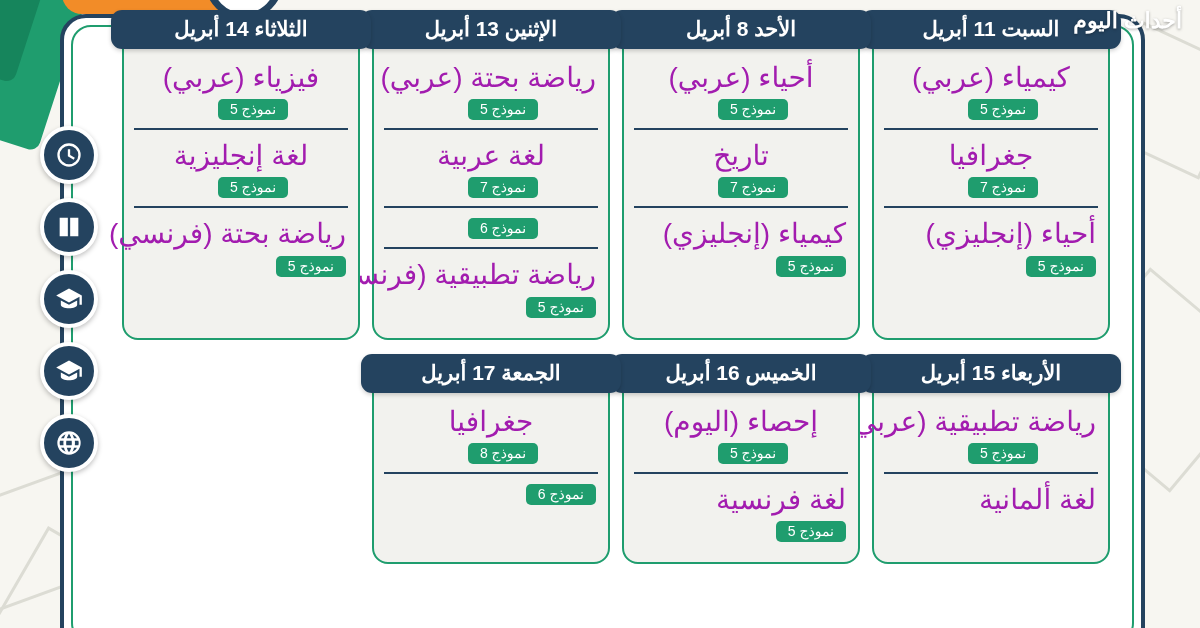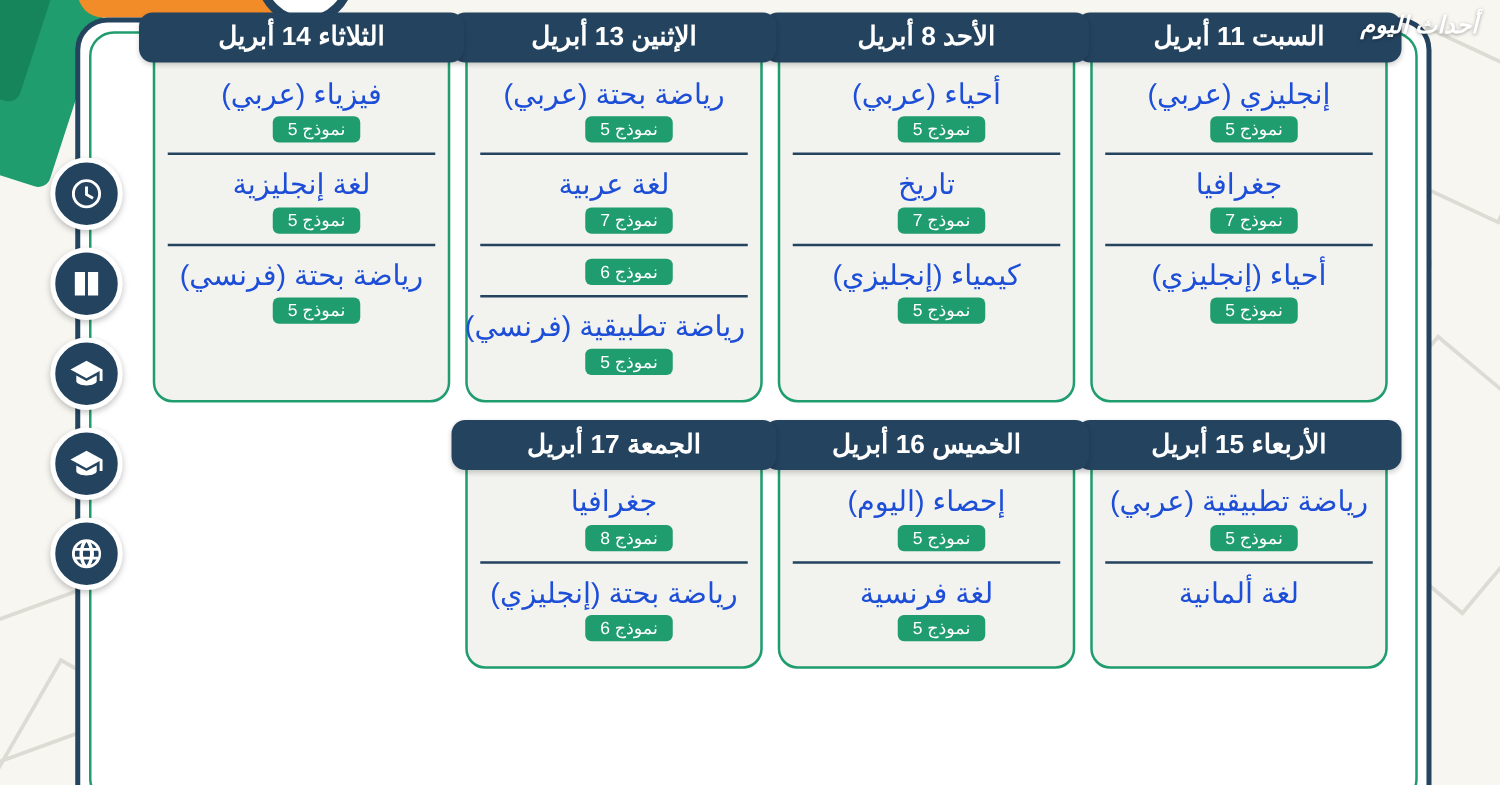--- a/index.html
+++ b/index.html
@@ -67,26 +67,25 @@
   .d3 { right: -40px; top: 300px; width: 160px; height: 160px; transform: rotate(40deg); }
   .d4 { left: -50px; bottom: 30px; width: 150px; height: 110px; transform: rotate(-20deg); }
   .d5 { left: 10px; bottom: -40px; width: 120px; height: 120px; transform: rotate(30deg); }
   .d6 { right: 120px; bottom: -60px; width: 200px; height: 140px; transform: rotate(15deg); border-radius: 16px;}
 
   
   .watermark {
     position: absolute;
     right: 18px; top: 8px;
     color: #ffffff;
-    font-size: 19px;
+    font-size: 22px;
     font-weight: bold;
     letter-spacing: 1px;
     text-shadow: 0 1px 3px rgba(0,0,0,.35);
     z-index: 40;
-    font-style: italic;
   }
 
   
   .frame {
     position: absolute;
     left: 60px; top: 14px;
     width: 1085px; height: 640px;
     background: #ffffff;
     border: 4px solid #24435f;
     border-radius: 26px;
@@ -151,24 +150,24 @@
     padding: 7px 4px 8px 4px;
     box-shadow: 0 2px 4px rgba(0,0,0,.18);
     white-space: nowrap;
   }
   .subj {
     text-align: center;
     padding: 4px 2px 8px 2px;
     border-bottom: 2px solid #24435f;
     margin-bottom: 6px;
   }
-  .subj:last-child { border-bottom: none; margin-bottom: 0; }
+  .subj:last-child { border-bottom: none; margin-bottom: 0; text-align: right; }
   .subj-name {
-    font-size: 23px;
-    color: #1d4ed8;
+    font-size: 28px;
+    color: #a21caf;
     line-height: 1.15;
     margin-bottom: 5px;
     white-space: nowrap;
   }
   .subj-badge {
     display: inline-block;
     background: #1f9d6e;
     color: #ffffff;
     font-size: 14px;
     border-radius: 5px;
@@ -225,21 +224,21 @@
   <div class="rail-icon">
     <svg viewBox="0 0 24 24">
         <path d="M12 2a10 10 0 100 20 10 10 0 000-20zm6.9 6h-2.6a15 15 0 00-1.4-3.6A8 8 0 0118.9 8zM12 4c.8 1.1 1.5 2.5 1.9 4h-3.8c.4-1.5 1.1-2.9 1.9-4zM4.3 14A8 8 0 014 12c0-.7.1-1.4.3-2h3a17 17 0 000 4h-3zm.8 2h2.6c.3 1.3.8 2.5 1.4 3.6A8 8 0 015.1 16zm2.6-8H5.1a8 8 0 013.9-3.6A15 15 0 007.7 8zM12 20c-.8-1.1-1.5-2.5-1.9-4h3.8c-.4 1.5-1.1 2.9-1.9 4zm2.3-6H9.7a15 15 0 010-4h4.6a15 15 0 010 4zm.6 5.6c.6-1.1 1.1-2.3 1.4-3.6h2.6a8 8 0 01-4 3.6zM17 14a17 17 0 000-4h3c.2.6.3 1.3.3 2s-.1 1.4-.3 2h-3z"></path>
       </svg>
   </div>
 </div>
 
 <div class="grid" id="grid">
     <div class="day-card">
       <div class="day-title">السبت 11 أبريل</div>
-      <div class="subj"><div class="subj-name">إنجليزي (عربي)</div><span class="subj-badge">نموذج 5</span></div>
+      <div class="subj"><div class="subj-name">كيمياء (عربي)</div><span class="subj-badge">نموذج 5</span></div>
       <div class="subj"><div class="subj-name">جغرافيا</div><span class="subj-badge">نموذج 7</span></div>
       <div class="subj"><div class="subj-name">أحياء (إنجليزي)</div><span class="subj-badge">نموذج 5</span></div>
     </div>
     <div class="day-card">
       <div class="day-title">الأحد 8 أبريل</div>
       <div class="subj"><div class="subj-name">أحياء (عربي)</div><span class="subj-badge">نموذج 5</span></div>
       <div class="subj"><div class="subj-name">تاريخ</div><span class="subj-badge">نموذج 7</span></div>
       <div class="subj"><div class="subj-name">كيمياء (إنجليزي)</div><span class="subj-badge">نموذج 5</span></div>
     </div>
     <div class="day-card">
@@ -263,15 +262,15 @@
       </div>
     </div>
     <div class="day-card row2">
       <div class="day-title">الخميس 16 أبريل</div>
       <div class="subj"><div class="subj-name">إحصاء (اليوم)</div><span class="subj-badge">نموذج 5</span></div>
       <div class="subj"><div class="subj-name">لغة فرنسية</div><span class="subj-badge">نموذج 5</span></div>
     </div>
     <div class="day-card row2">
       <div class="day-title">الجمعة 17 أبريل</div>
       <div class="subj"><div class="subj-name">جغرافيا</div><span class="subj-badge">نموذج 8</span></div>
-      <div class="subj"><div class="subj-name">رياضة بحتة (إنجليزي)</div><span class="subj-badge">نموذج 6</span></div>
+      <div class="subj"><span class="subj-badge">نموذج 6</span></div>
     </div>
   </div>
 
 </body></html>

